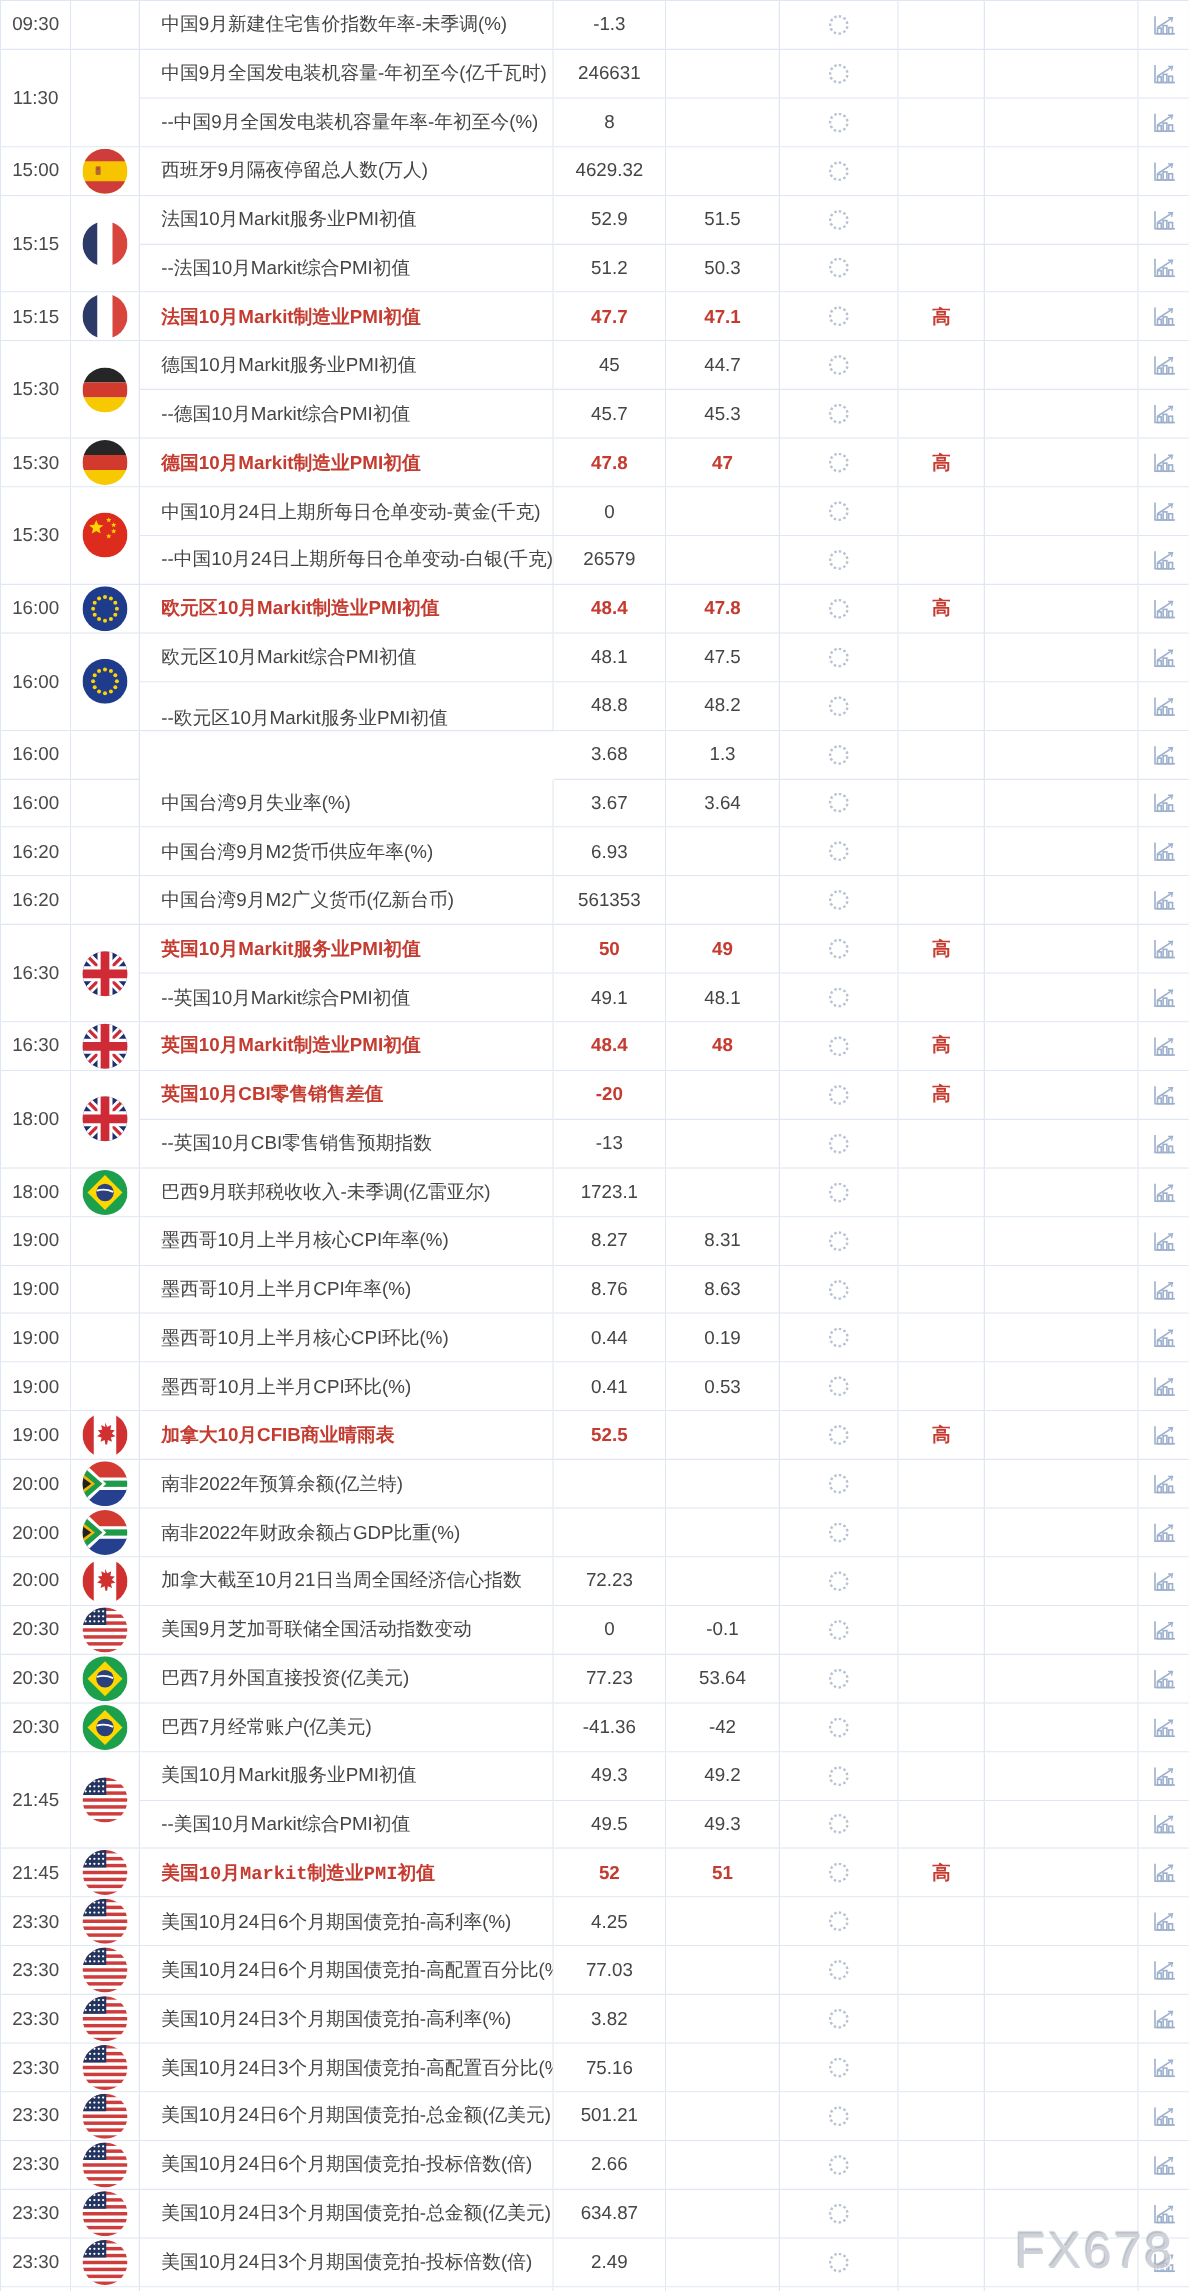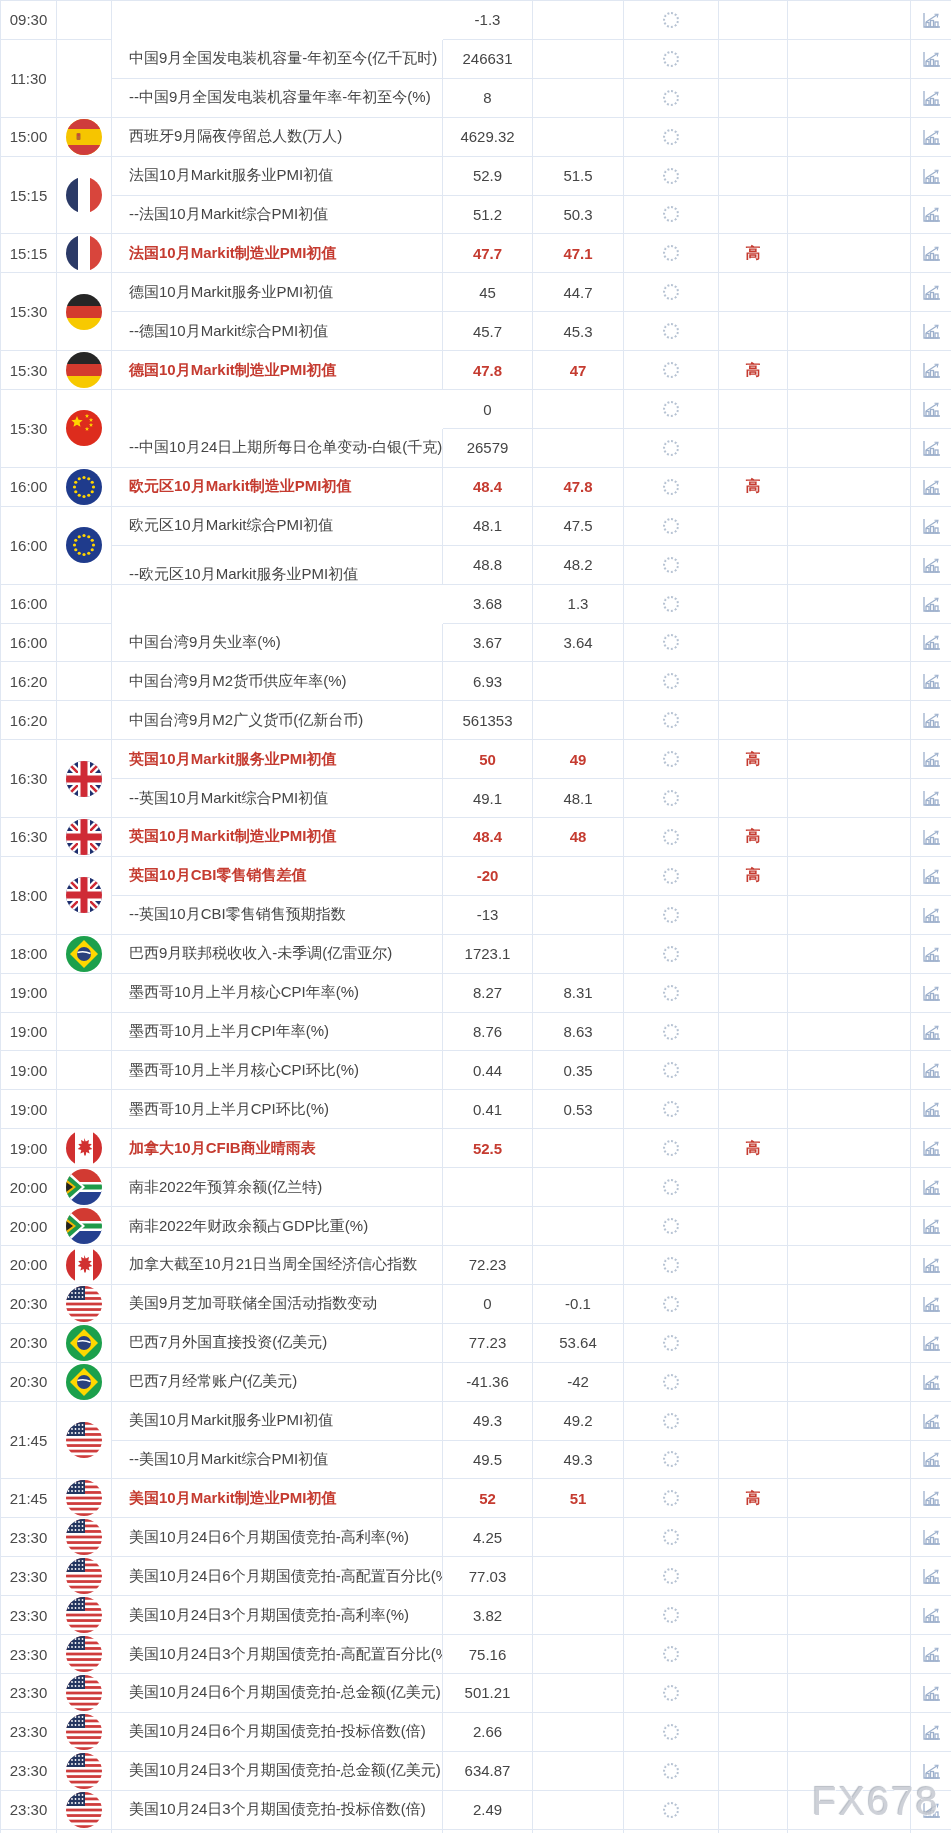--- a/index.html
+++ b/index.html
@@ -41,20 +41,23 @@
     pointer-events:none;
   }
 </style>
 </head>
 <body>
 
 <div id="app">
   <div id="cal">
       <div class="cell c-time" style="grid-area: 1 / 1;">09:30</div>
       <div class="cell c-flag" style="grid-area: 1 / 2;"></div>
+      <div class="cell c-event" style="grid-area: 1 / 3;">
+        <span class="txt">中国9月新建住宅售价指数年率-未季调(%)</span>
+      </div>
       <div class="cell c-prev" style="grid-area: 1 / 4;">
         <span class="txt">-1.3</span>
       </div>
       <div class="cell c-fore" style="grid-area: 1 / 5;">
         <span class="txt"></span>
       </div>
       <div class="cell c-actual" style="grid-area: 1 / 6;">
         <span class="spinner"></span>
       </div>
       <div class="cell c-imp" style="grid-area: 1 / 7;"></div>
@@ -410,20 +413,23 @@
             <g clip-path="url(#fcn)">
               <rect width="36" height="36" fill="#dd2c1d"></rect>
               <polygon points="11.00,6.00 12.59,9.82 16.71,10.15 13.57,12.83 14.53,16.85 11.00,14.70 7.47,16.85 8.43,12.83 5.29,10.15 9.41,9.82" fill="#ffd400"></polygon>
               <polygon points="21.00,3.80 21.58,5.20 23.09,5.32 21.94,6.31 22.29,7.78 21.00,6.99 19.71,7.78 20.06,6.31 18.91,5.32 20.42,5.20" fill="#ffd400"></polygon>
               <polygon points="25.00,7.80 25.58,9.20 27.09,9.32 25.94,10.31 26.29,11.78 25.00,10.99 23.71,11.78 24.06,10.31 22.91,9.32 24.42,9.20" fill="#ffd400"></polygon>
               <polygon points="25.00,12.80 25.58,14.20 27.09,14.32 25.94,15.31 26.29,16.78 25.00,15.99 23.71,16.78 24.06,15.31 22.91,14.32 24.42,14.20" fill="#ffd400"></polygon>
               <polygon points="21.00,16.80 21.58,18.20 23.09,18.32 21.94,19.31 22.29,20.78 21.00,19.99 19.71,20.78 20.06,19.31 18.91,18.32 20.42,18.20" fill="#ffd400"></polygon>
             </g>
           </svg>
         </span>
+      </div>
+      <div class="cell c-event" style="grid-area: 11 / 3;">
+        <span class="txt">中国10月24日上期所每日仓单变动-黄金(千克)</span>
       </div>
       <div class="cell c-prev" style="grid-area: 11 / 4;">
         <span class="txt">0</span>
       </div>
       <div class="cell c-fore" style="grid-area: 11 / 5;">
         <span class="txt"></span>
       </div>
       <div class="cell c-actual" style="grid-area: 11 / 6;">
         <span class="spinner"></span>
       </div>
@@ -1005,21 +1011,21 @@
       </div>
       <div class="cell c-time" style="grid-area: 28 / 1;">19:00</div>
       <div class="cell c-flag" style="grid-area: 28 / 2;"></div>
       <div class="cell c-event" style="grid-area: 28 / 3;">
         <span class="txt">墨西哥10月上半月核心CPI环比(%)</span>
       </div>
       <div class="cell c-prev" style="grid-area: 28 / 4;">
         <span class="txt">0.44</span>
       </div>
       <div class="cell c-fore" style="grid-area: 28 / 5;">
-        <span class="txt">0.35</span>
+        <span class="txt">0.19</span>
       </div>
       <div class="cell c-actual" style="grid-area: 28 / 6;">
         <span class="spinner"></span>
       </div>
       <div class="cell c-imp" style="grid-area: 28 / 7;"></div>
       <div class="cell c-trend" style="grid-area: 28 / 8;"></div>
       <div class="cell c-chart" style="grid-area: 28 / 9;">
         <span class="chart-btn">
           <svg width="21" height="20" viewBox="0 0 21 20" fill="none" stroke="#9db0cc" stroke-width="1.3">
             <path d="M3 3 V17 H19"></path>
@@ -1518,21 +1524,21 @@
               <circle cx="16.5" cy="7" r="0.9" fill="#ffffff"></circle>
               <circle cx="2.5" cy="11" r="0.9" fill="#ffffff"></circle>
               <circle cx="6" cy="11" r="0.9" fill="#ffffff"></circle>
               <circle cx="9.5" cy="11" r="0.9" fill="#ffffff"></circle>
               <circle cx="13" cy="11" r="0.9" fill="#ffffff"></circle>
               <circle cx="16.5" cy="11" r="0.9" fill="#ffffff"></circle>
             </g>
           </svg>
         </span>
       </div>
-      <div class="cell c-event red" style="grid-area: 39 / 3;">
+      <div class="cell c-event red" style="grid-area: 39 / 3; font-family: Liberation Mono, monospace;">
         <span class="txt">美国10月Markit制造业PMI初值</span>
       </div>
       <div class="cell c-prev red" style="grid-area: 39 / 4;">
         <span class="txt">52</span>
       </div>
       <div class="cell c-fore red" style="grid-area: 39 / 5;">
         <span class="txt">51</span>
       </div>
       <div class="cell c-actual" style="grid-area: 39 / 6;">
         <span class="spinner"></span>

